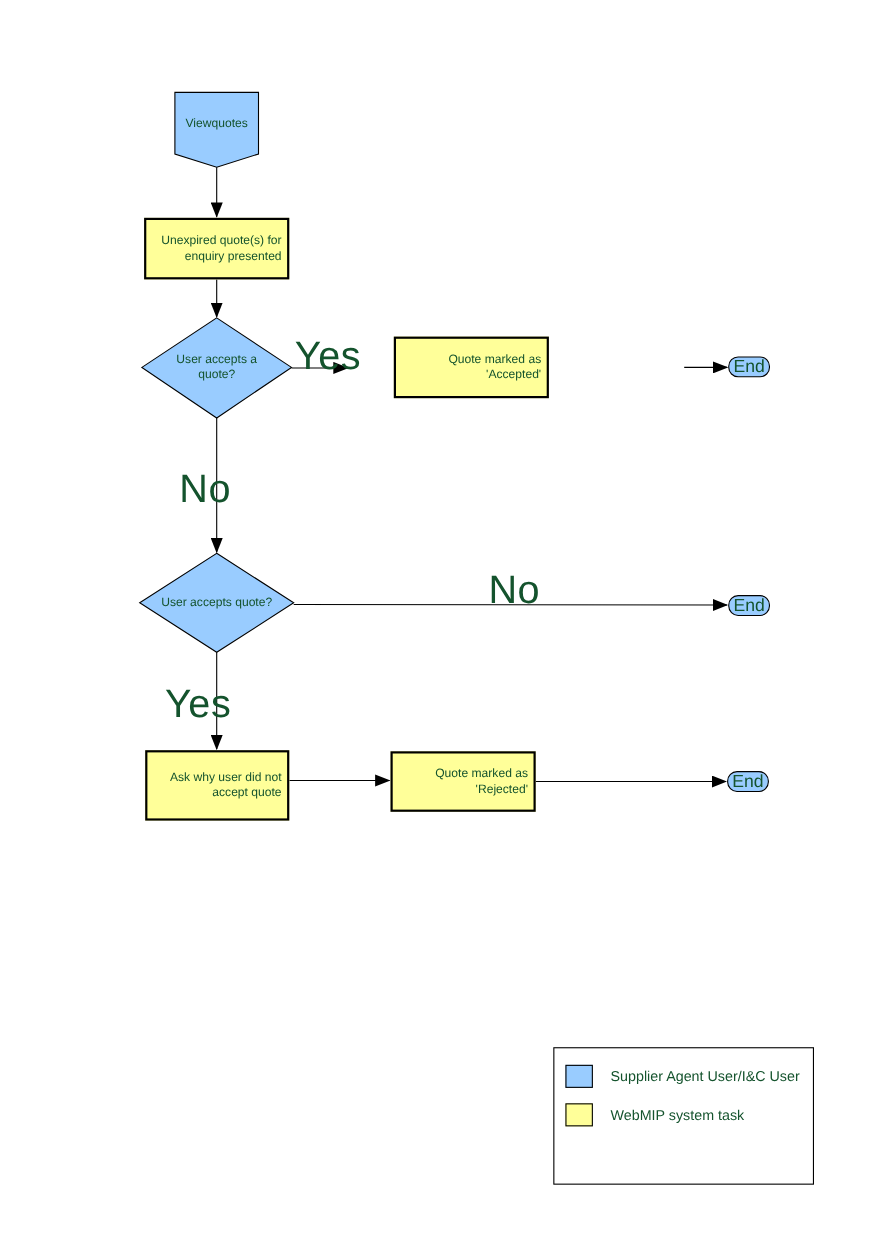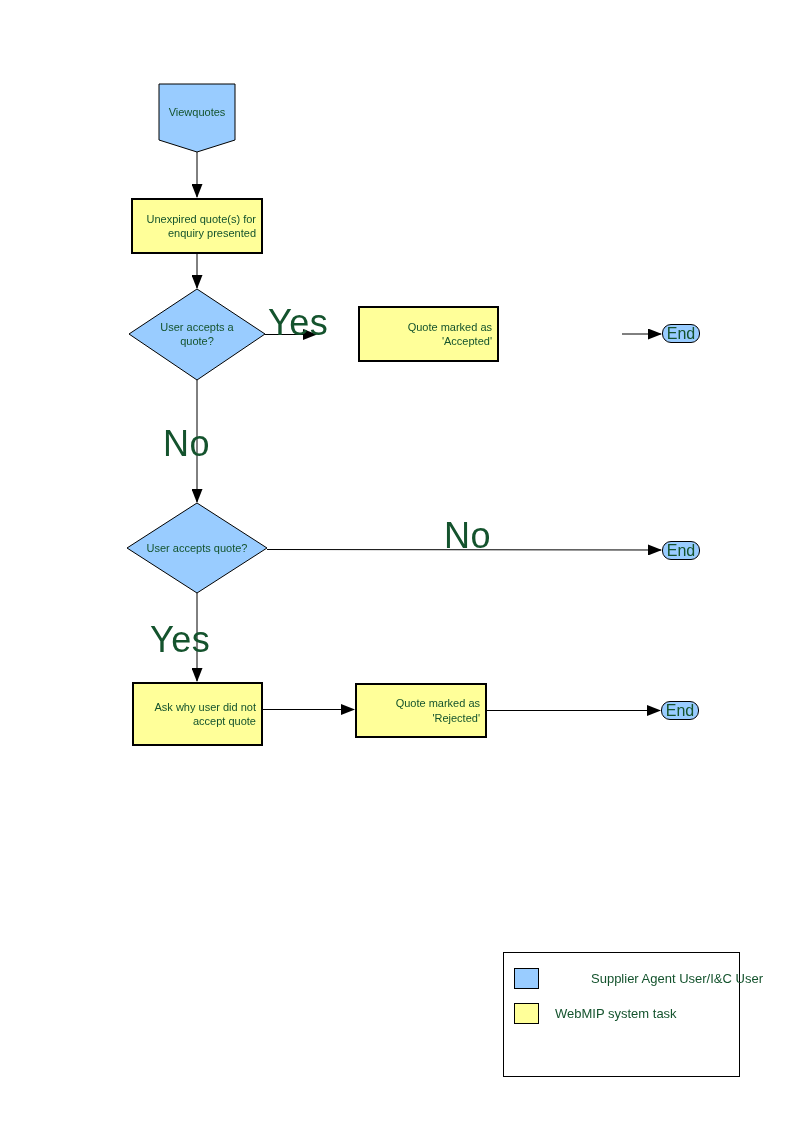--- a/index.html
+++ b/index.html
@@ -23,21 +23,21 @@
     font-size:16px;
   }
   .edge-label{position:absolute;font-size:36px;line-height:1;letter-spacing:0.5px;}
   .legend{
     position:absolute;left:503px;top:952px;width:237px;height:125px;
     border:1px solid #000;box-sizing:border-box;background:#fff;
   }
   .legend-row{position:absolute;left:10px;display:flex;align-items:flex-start;}
   .swatch{width:25px;height:21px;border:1px solid #000;box-sizing:border-box;flex:0 0 auto;}
   .legend-label{margin-left:16px;font-size:13px;line-height:16px;width:178px;}
-  .legend-row.r1{top:15px;gap:36px;}.legend-row.r2{top:50px;}.legend-row.r3{top:84px;}
+  .legend-row.r1{top:15px;}.legend-row.r2{top:50px;}.legend-row.r3{top:84px;}
   .legend-row.r1 .legend-label,.legend-row.r2 .legend-label{align-self:center;}
 </style>
 </head>
 <body>
 
 <div class="canvas">
 
   <svg class="wires" xmlns="http://www.w3.org/2000/svg">
     <defs>
       <marker id="arrow" markerUnits="userSpaceOnUse" markerWidth="14" markerHeight="11" viewBox="0 0 14 11" refX="13" refY="5.5" orient="auto">

